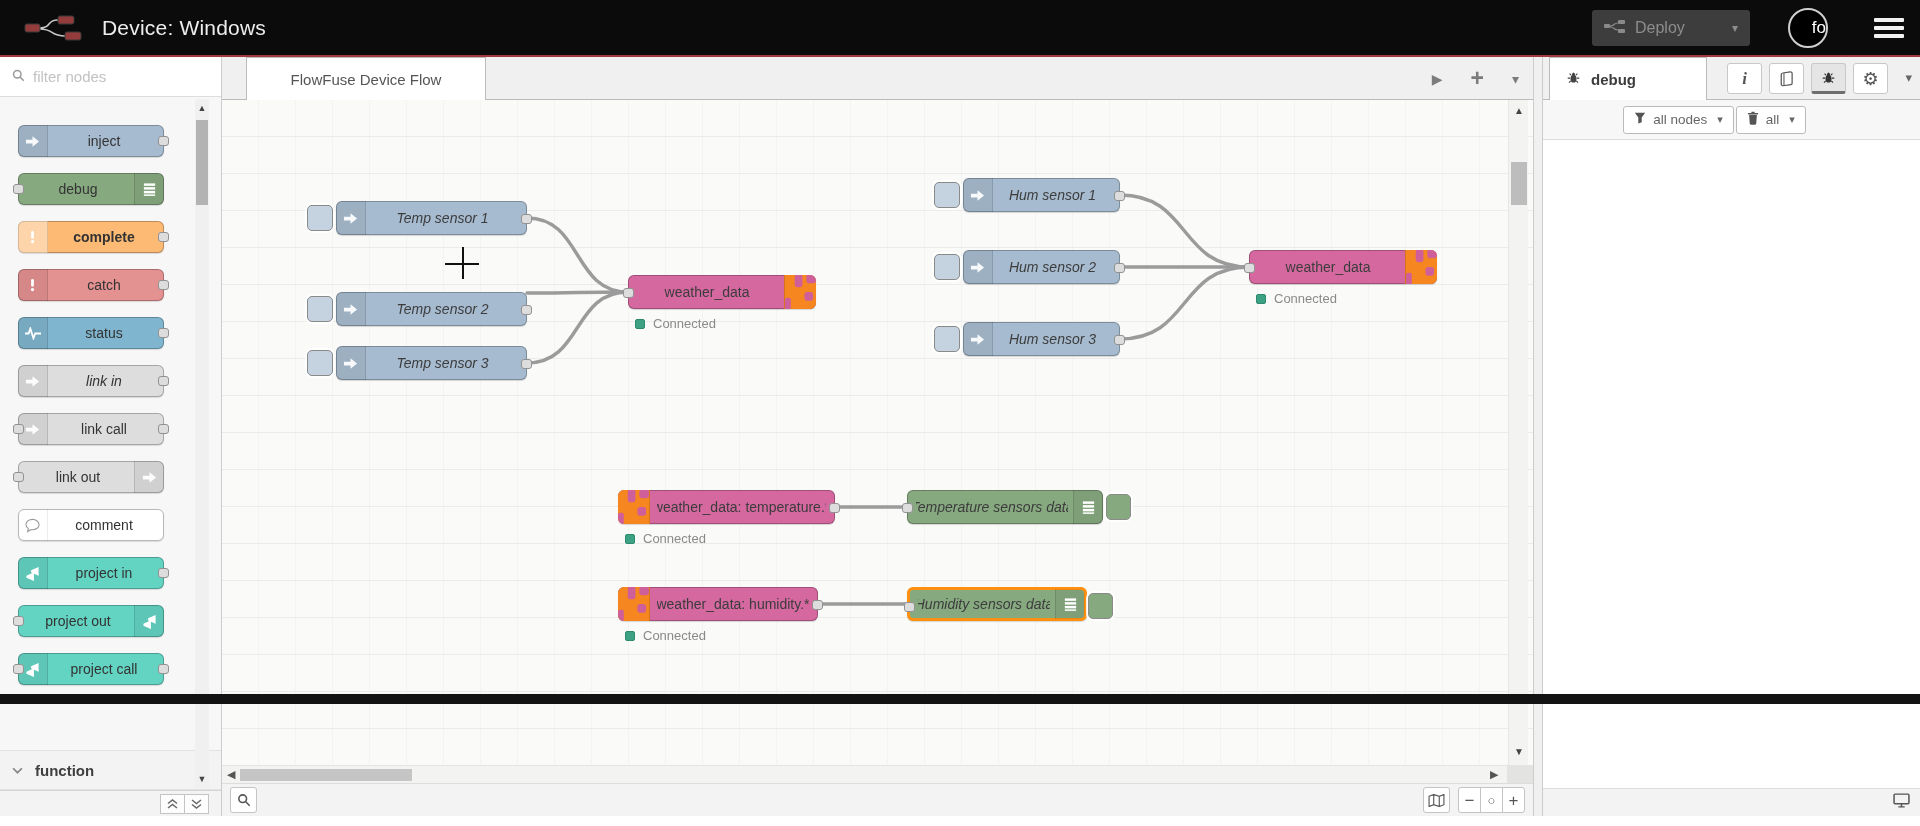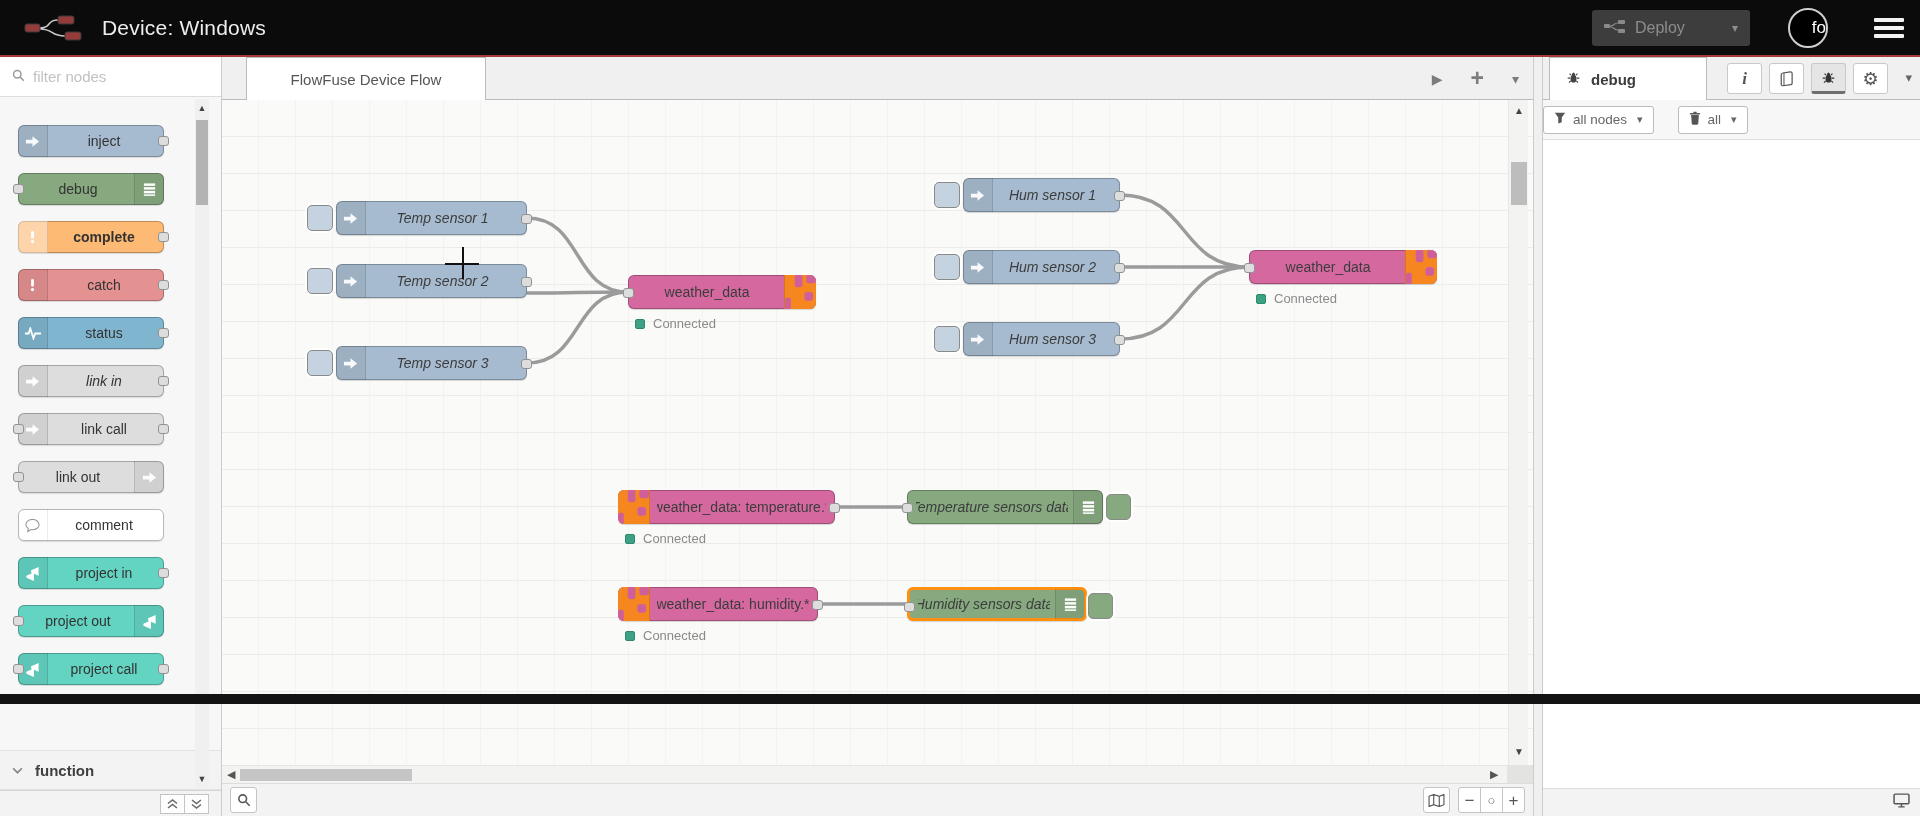--- a/index.html
+++ b/index.html
@@ -124,21 +124,21 @@
 .debug-tab { position:absolute; left:6px; top:0; height:43px; width:158px; background:#fff;
   border:1px solid #bbb; border-bottom:none; z-index:2; display:flex; align-items:center; gap:10px;
   padding-left:16px; font-weight:bold; font-size:15px; color:#3c3c3c; cursor:pointer; }
 .sidebar-btns { position:absolute; right:32px; top:6px; display:flex; gap:7px; }
 .sb-btn { width:35px; height:31px; background:#fff; border:1px solid #c8c8c8; border-radius:3px;
   display:flex; align-items:center; justify-content:center; cursor:pointer; }
 .sb-btn.active { background:#e5e5e5; border-bottom:3px solid #6e6e6e; }
 .sidebar-caret { position:absolute; right:8px; top:13px; color:#666; font-size:13px; cursor:pointer; }
 .info-i { font-family:"Liberation Serif", serif; font-weight:bold; font-style:italic; font-size:17px; color:#555; }
 .filter-row { height:40px; background:#f7f7f7; border-bottom:1px solid #ddd; display:flex; align-items:center;
-  justify-content:flex-start; padding-right:34px; gap:24px; }
+  justify-content:center; padding-right:34px; gap:2px; }
 .filter-btn { height:28px; background:#fff; border:1px solid #bbb; border-radius:3px; display:flex;
   align-items:center; gap:7px; padding:0 10px; font-size:13.5px; color:#666; cursor:pointer; }
 .filter-btn .caret { font-size:11px; color:#666; margin-left:3px; }
 .sidebar-body { flex:1; background:#fff; }
 .sidebar-footer { height:28px; background:#f3f3f3; border-top:1px solid #ddd; display:flex;
   align-items:center; justify-content:flex-end; padding-right:10px; }
 
 .bottom-strip { position:absolute; left:0; right:0; bottom:0; height:10px; background:#131313; }
 </style>
 </head>
@@ -376,21 +376,21 @@
             <div class="flow-node" style="left: 114px; top: 101px; width: 191px; background: rgb(166, 187, 207);">
               <div class="inject-btn" style="background: linear-gradient(rgba(255, 255, 255, 0.35), rgba(255, 255, 255, 0.35)), rgb(166, 187, 207);"></div>
               <div class="icon-region-c irc-left">
                 <svg width="15" height="15" viewBox="0 0 16 16">
                   <path d="M1 6h7V2.5L15 8l-7 5.5V10H1z" fill="#fff" fill-opacity=".92"></path>
                 </svg>
               </div>
               <span class="port port-right" style="top: 12px;"></span>
               <span class="cnode-label italic" style="left: 30px; right: 8px;">Temp sensor 1</span>
             </div>
-            <div class="flow-node" style="left: 114px; top: 164px; width: 191px; background: rgb(166, 187, 207);">
+            <div class="flow-node" style="left: 114px; top: 192px; width: 191px; background: rgb(166, 187, 207);">
               <div class="inject-btn" style="background: linear-gradient(rgba(255, 255, 255, 0.35), rgba(255, 255, 255, 0.35)), rgb(166, 187, 207);"></div>
               <div class="icon-region-c irc-left">
                 <svg width="15" height="15" viewBox="0 0 16 16">
                   <path d="M1 6h7V2.5L15 8l-7 5.5V10H1z" fill="#fff" fill-opacity=".92"></path>
                 </svg>
               </div>
               <span class="port port-right" style="top: 12px;"></span>
               <span class="cnode-label italic" style="left: 30px; right: 8px;">Temp sensor 2</span>
             </div>
             <div class="flow-node" style="left: 114px; top: 246px; width: 191px; background: rgb(166, 187, 207);">

